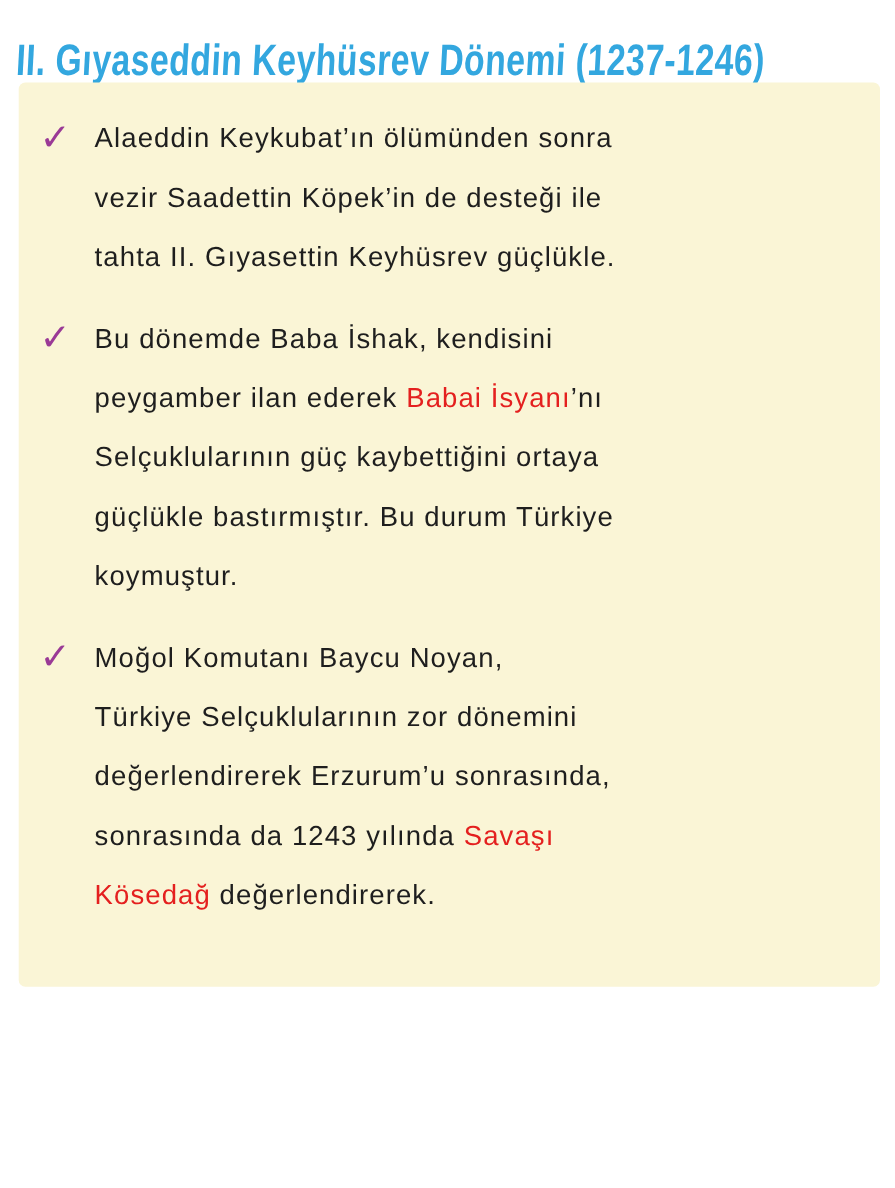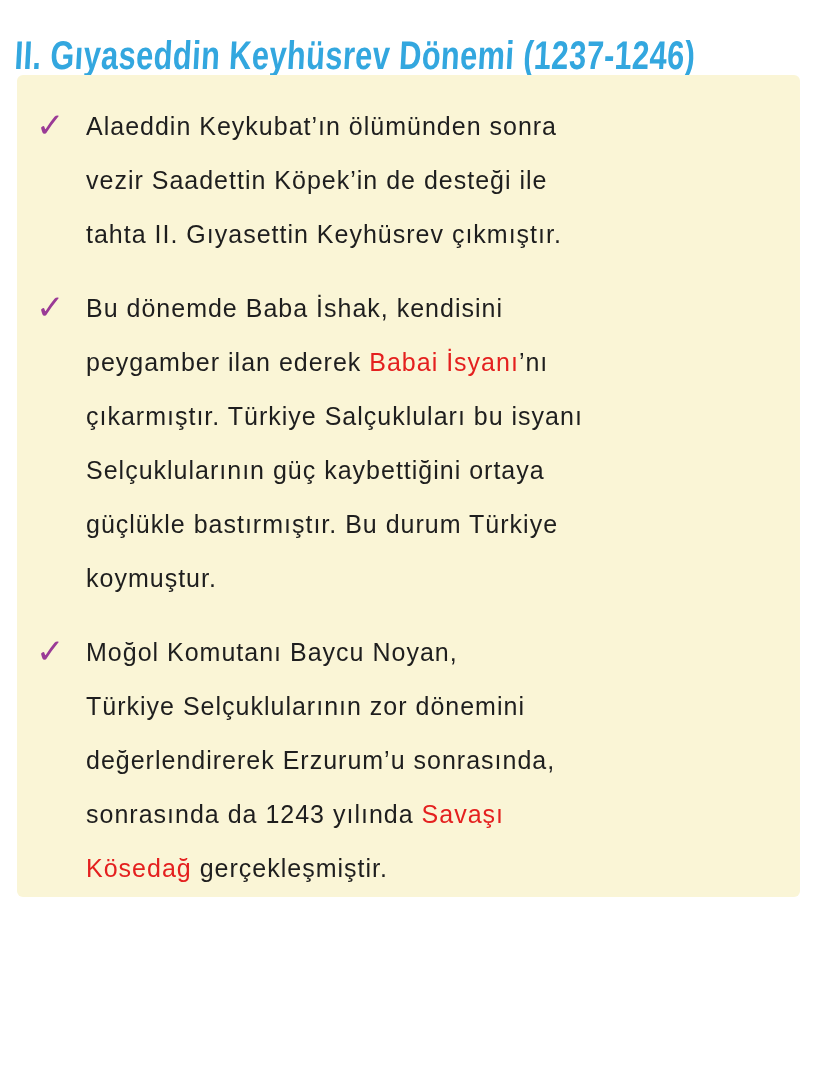--- a/index.html
+++ b/index.html
@@ -82,38 +82,37 @@
 
 <h1 class="page-title">II. Gıyaseddin Keyhüsrev Dönemi (1237-1246)</h1>
 
 <div class="panel">
   <div>
       <div class="item">
         <span class="check">✓</span>
         <div class="item-text">
           <div class="line"><span>Alaeddin Keykubat’ın ölümünden sonra</span></div>
           <div class="line"><span>vezir Saadettin Köpek’in de desteği ile</span></div>
-          <div class="line"><span>tahta II. Gıyasettin Keyhüsrev çıkmıştır.</span></div>
+          <div class="line"><span>tahta II. Gıyasettin Keyhüsrev güçlükle.</span></div>
         </div>
       </div>
       <div class="item">
         <span class="check">✓</span>
         <div class="item-text">
           <div class="line"><span>Bu dönemde Baba İshak, kendisini</span></div>
           <div class="line"><span>peygamber ilan ederek </span><span class="hl">Babai İsyanı</span><span>’nı</span></div>
-          <div class="line"><span>çıkarmıştır. Türkiye Salçukluları bu isyanı</span></div>
           <div class="line"><span>Selçuklularının güç kaybettiğini ortaya</span></div>
           <div class="line"><span>güçlükle bastırmıştır. Bu durum Türkiye</span></div>
           <div class="line"><span>koymuştur.</span></div>
         </div>
       </div>
       <div class="item">
         <span class="check">✓</span>
         <div class="item-text">
           <div class="line"><span>Moğol Komutanı Baycu Noyan,</span></div>
           <div class="line"><span>Türkiye Selçuklularının zor dönemini</span></div>
           <div class="line"><span>değerlendirerek Erzurum’u sonrasında,</span></div>
           <div class="line"><span>sonrasında da 1243 yılında </span><span class="hl">Savaşı</span></div>
-          <div class="line"><span class="hl">Kösedağ</span><span> gerçekleşmiştir.</span></div>
+          <div class="line"><span class="hl">Kösedağ</span><span> değerlendirerek.</span></div>
         </div>
       </div>
     </div>
 </div>
 
 </body></html>

